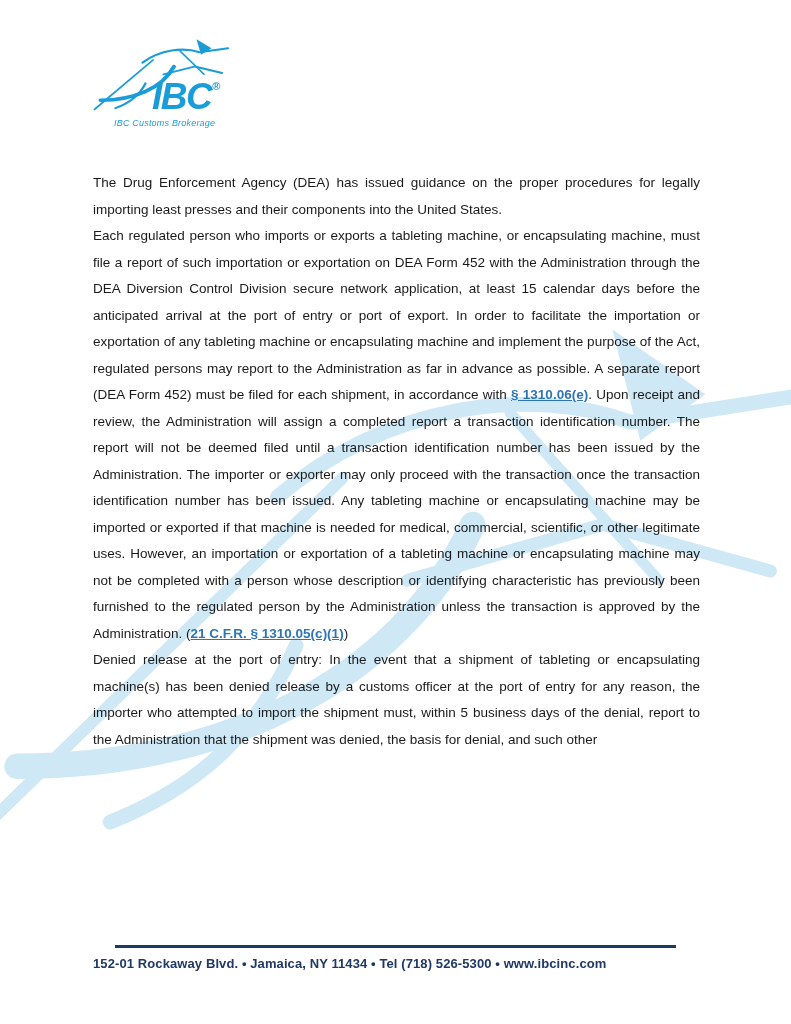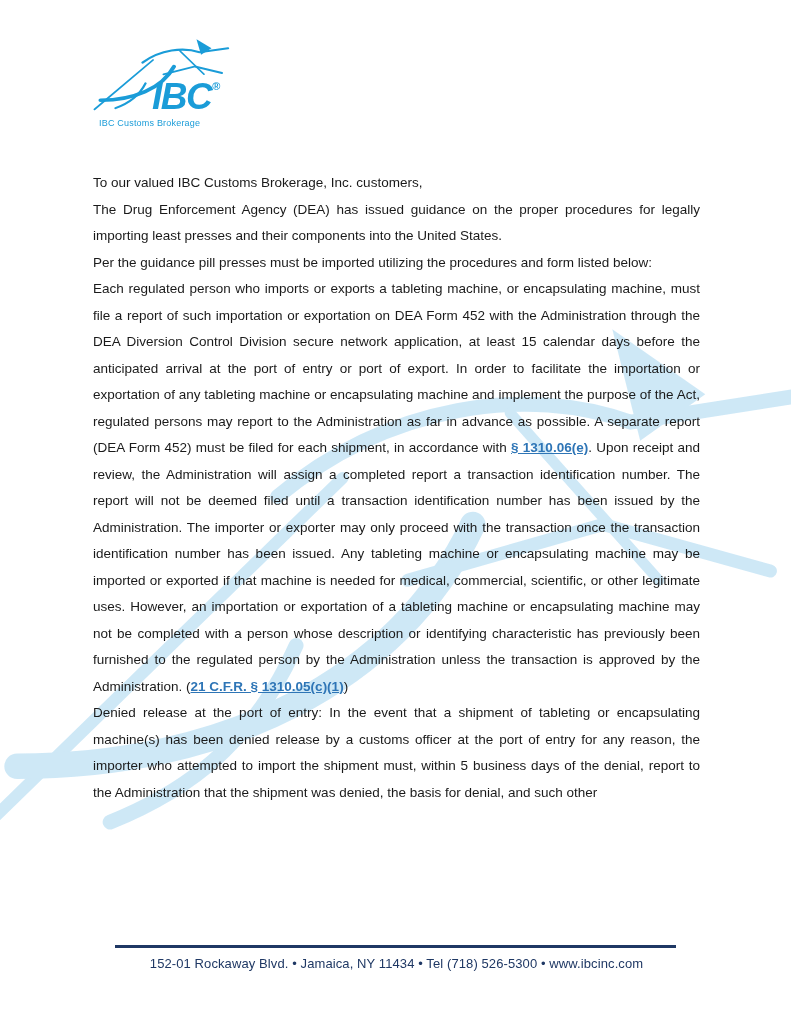--- a/index.html
+++ b/index.html
@@ -21,37 +21,37 @@
     color:var(--watermark);opacity:.55;z-index:0;pointer-events:none;
   }
   
   .logo{position:absolute;left:90px;top:34px;width:160px;height:100px;z-index:2;color:var(--brand);}
   .logo-swoosh{position:absolute;left:0;top:0;width:150px;height:78px;}
   .logo-brand{
     position:absolute;left:62px;top:44px;font-size:37px;font-weight:bold;font-style:italic;
     letter-spacing:-1.5px;line-height:1;white-space:nowrap;
   }
   .logo-reg{font-size:11px;font-style:normal;vertical-align:19px;margin-left:1px;}
-  .logo-caption{position:absolute;left:9px;top:84px;font-size:9px;letter-spacing:.2px;white-space:nowrap;}
+  .logo-caption{position:absolute;left:24px;top:84px;font-size:9px;letter-spacing:.2px;white-space:nowrap;font-style:italic;}
   
   .content{position:absolute;left:93px;top:170px;width:607px;z-index:1;}
   .heading{font-size:14px;font-weight:bold;margin:0;letter-spacing:.1px;}
   .content p{margin:0;font-size:13.5px;line-height:26.5px;}
   .salutation{margin-top:25px;}
   .para-intro{margin-top:9px;text-align:justify;}
   .para-guidance{margin-top:11px;}
   .para-subject{margin-top:25px;}
   .para-main{margin-top:20px;text-align:justify;}
   .para-denied{margin-top:13px;text-align:justify;}
   a.doc-link{color:var(--link);text-decoration:underline;cursor:pointer;font-weight:bold;}
   
   .footer-rule{position:absolute;left:115px;top:945px;width:561px;height:3px;background:var(--navy);z-index:1;}
   .footer-text{
-    position:absolute;left:93px;top:956px;width:607px;text-align:center;
-    font-weight:normal;font-size:13px;color:var(--navy);z-index:1;letter-spacing:.1px;
+    position:absolute;left:93px;top:956px;width:607px;
+    font-weight:bold;font-size:13px;color:var(--navy);z-index:1;letter-spacing:.1px;
   }
 </style>
 </head>
 <body>
 
 <svg class="watermark" viewBox="0 0 200 120" preserveAspectRatio="none" aria-hidden="true">
   <g fill="none" stroke="currentColor" stroke-linecap="round">
     <path d="M6 116 L84 40" stroke-width="2.6"></path>
     <path d="M34 114 C54 106 66 94 74 76" stroke-width="3.2"></path>
     <path d="M14 102 C58 102 96 84 112 50" stroke-width="5.5"></path>
@@ -73,25 +73,23 @@
       <path d="M120 26 L152 62" stroke-width="2.3"></path>
       <path d="M142 8 L162 22 L148 32 Z" fill="currentColor" stroke="none"></path>
     </g>
   </svg>
   <div class="logo-brand"><span>IBC</span><span class="logo-reg">®</span></div>
   <div class="logo-caption">IBC Customs Brokerage</div>
 </div>
 
 <div class="content">
 
-  <p class="salutation">To our valued IBC Customs Brokerage, Inc. customers,</p>
 
   <p class="para-intro">The Drug Enforcement Agency (DEA) has issued guidance on the proper procedures for legally importing least presses and their components into the United States.</p>
 
-  <p class="para-guidance">Per the guidance pill presses must be imported utilizing the procedures and form listed below:</p>
 
 
   <p class="para-main"><span>Each regulated person who imports or exports a tableting machine, or encapsulating machine, must file a report of such importation or exportation on DEA Form 452 with the Administration through the DEA Diversion Control Division secure network application, at least 15 calendar days before the anticipated arrival at the port of entry or port of export. In order to facilitate the importation or exportation of any tableting machine or encapsulating machine and implement the purpose of the Act, regulated persons may report to the Administration as far in advance as possible. A separate report (DEA Form 452) must be filed for each shipment, in accordance with </span><a class="doc-link">§ 1310.06(e)</a><span>. Upon receipt and review, the Administration will assign a completed report a transaction identification number. The report will not be deemed filed until a transaction identification number has been issued by the Administration. The importer or exporter may only proceed with the transaction once the transaction identification number has been issued. Any tableting machine or encapsulating machine may be imported or exported if that machine is needed for medical, commercial, scientific, or other legitimate uses. However, an importation or exportation of a tableting machine or encapsulating machine may not be completed with a person whose description or identifying characteristic has previously been furnished to the regulated person by the Administration unless the transaction is approved by the Administration. (</span><a class="doc-link">21 C.F.R. § 1310.05(c)(1)</a><span>)</span></p>
 
   <p class="para-denied">Denied release at the port of entry: In the event that a shipment of tableting or encapsulating machine(s) has been denied release by a customs officer at the port of entry for any reason, the importer who attempted to import the shipment must, within 5 business days of the denial, report to the Administration that the shipment was denied, the basis for denial, and such other</p>
 </div>
 
 <div class="footer-rule"></div>
 <div class="footer-text">152-01 Rockaway Blvd. • Jamaica, NY 11434 • Tel (718) 526-5300 • www.ibcinc.com</div>
 

